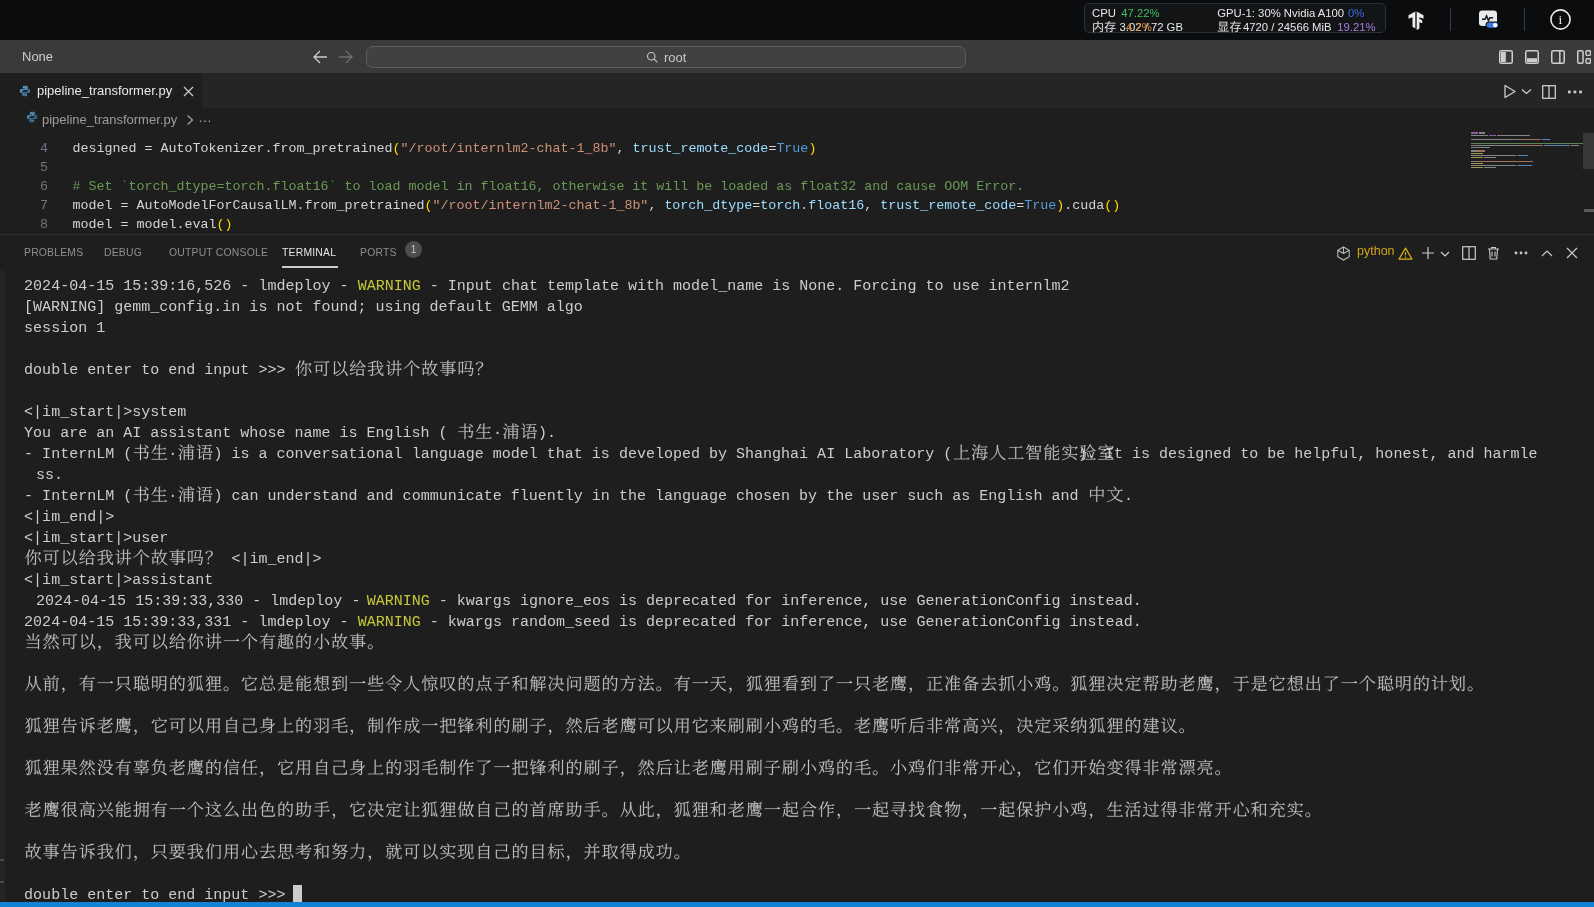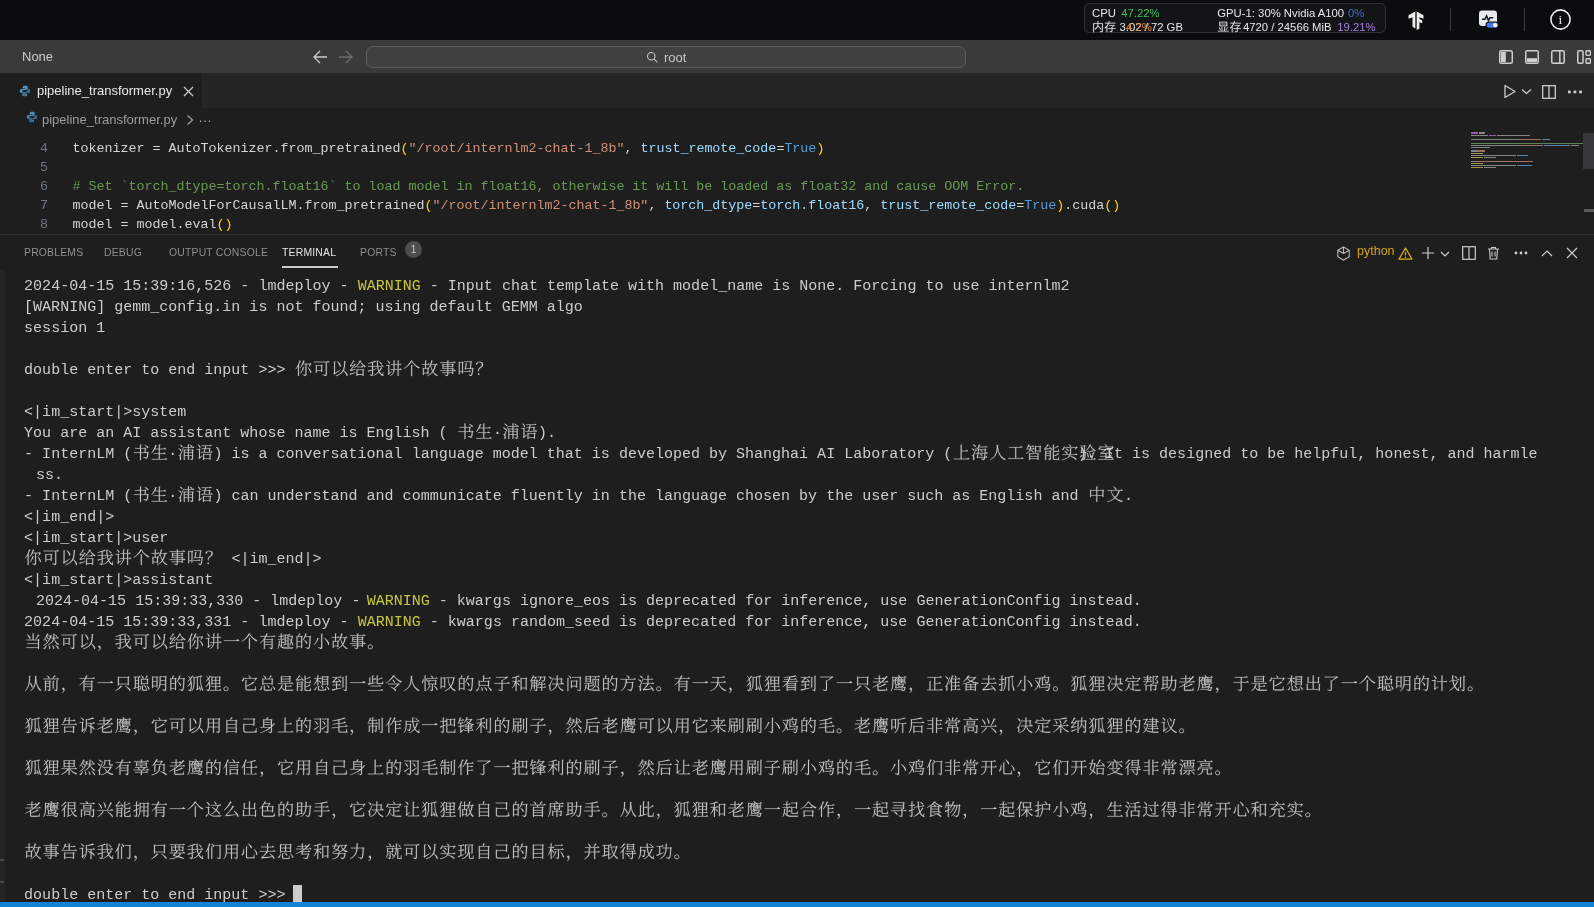--- a/index.html
+++ b/index.html
@@ -133,21 +133,21 @@
     <path fill="#3d7296" d="M24.2 45c4.6 0 8.4-1.9 8.4-6v-5h-8.9v-2h14.6c4.2 0 6.7-3.6 6.7-8s-2.5-8-6.7-8h-3.8v5.4c0 3.9-3.3 7-7.6 7h-8.4c-3.3 0-5.9 2.6-5.9 5.9V39c0 4.1 3.5 6 7.6 6z"></path>
     <circle fill="#cfe4ef" cx="18.9" cy="8.6" r="1.9"></circle>
     <circle fill="#cfe4ef" cx="29.1" cy="39.4" r="1.9"></circle>
   </svg>
 <span style="position:absolute;left:42px;top:112px;font-size:13px;color:#9d9d9d">pipeline_transformer.py</span>
 <svg width="8" height="10" viewBox="0 0 8 10" style="position:absolute;left:186px;top:115px">
     <path d="M1.5 0.5l5 4.5-5 4.5" stroke="#9d9d9d" stroke-width="1.3" fill="none"></path>
   </svg>
 <span style="position:absolute;left:198px;top:109px;font-size:14px;color:#9d9d9d">…</span>
 <div class="gut" style="top:139.0px">4</div>
-<div class="cl" style="top:139.0px"><s class="d">tokenizer = AutoTokenizer.from_pretrained</s><s class="y">(</s><s class="o">"/root/internlm2-chat-1_8b"</s><s class="d">, </s><s class="b">trust_remote_code</s><s class="d">=</s><s class="k">True</s><s class="y">)</s></div>
+<div class="cl" style="top:139.0px"><s class="d">designed = AutoTokenizer.from_pretrained</s><s class="y">(</s><s class="o">"/root/internlm2-chat-1_8b"</s><s class="d">, </s><s class="b">trust_remote_code</s><s class="d">=</s><s class="k">True</s><s class="y">)</s></div>
 <div class="gut" style="top:158.0px">5</div>
 <div class="cl" style="top:158.0px"></div>
 <div class="gut" style="top:177.0px">6</div>
 <div class="cl" style="top:177.0px"><s class="g"># Set `torch_dtype=torch.float16` to load model in float16, otherwise it will be loaded as float32 and cause OOM Error.</s></div>
 <div class="gut" style="top:196.0px">7</div>
 <div class="cl" style="top:196.0px"><s class="d">model = AutoModelForCausalLM.from_pretrained</s><s class="y">(</s><s class="o">"/root/internlm2-chat-1_8b"</s><s class="d">, </s><s class="b">torch_dtype</s><s class="d">=</s><s class="b">torch.float16</s><s class="d">, </s><s class="b">trust_remote_code</s><s class="d">=</s><s class="k">True</s><s class="y">)</s><s class="d">.cuda</s><s class="y">()</s></div>
 <div class="gut" style="top:215.0px">8</div>
 <div class="cl" style="top:215.0px"><s class="d">model = model.eval</s><s class="y">()</s></div>
 <i style="left:1471.0px;top:132.3px;width:7.0px;background:#9c64ae"></i>
 <i style="left:1479.0px;top:132.3px;width:6.0px;background:#8f8f8f"></i>

